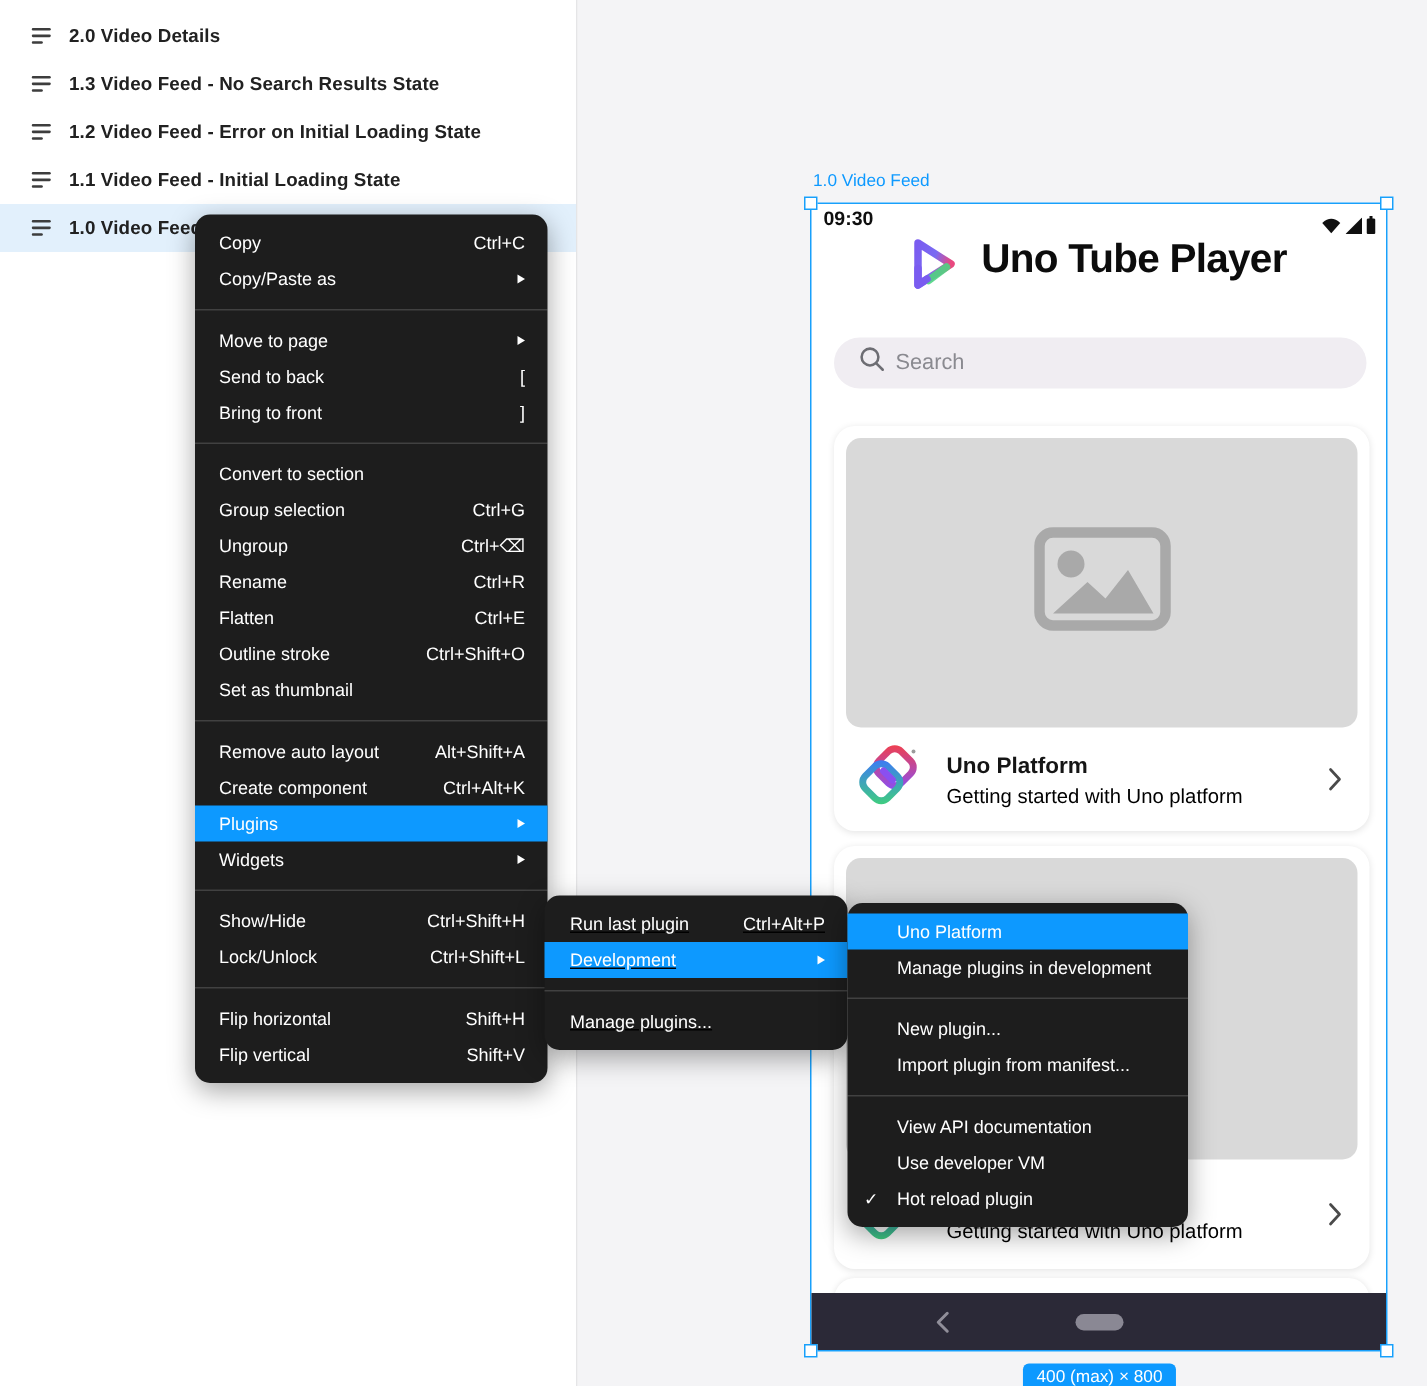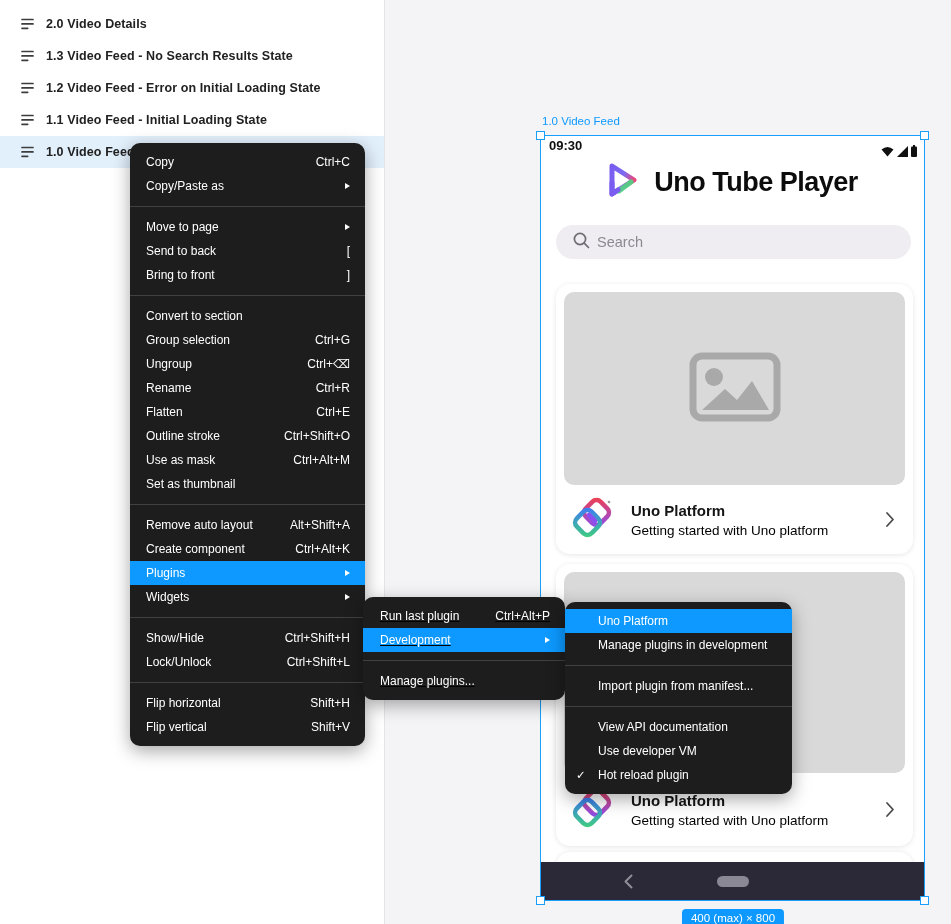--- a/index.html
+++ b/index.html
@@ -19,21 +19,21 @@
   .frame { position:absolute; left:540px; top:135px; width:385px; height:766px; background:#fff;
            border:1.5px solid #18a0fb; z-index:1; }
   .handle { position:absolute; width:9px; height:9px; background:#fff; border:1.5px solid #18a0fb; z-index:6; }
   .h-tl { left:-5px; top:-5px; } .h-tr { right:-5px; top:-5px; }
   .h-bl { left:-5px; bottom:-5px; } .h-br { right:-5px; bottom:-5px; }
 
   .status-time { position:absolute; left:8px; top:2px; font-size:13px; font-weight:bold; color:#0e0e0e; }
   .status-icons { position:absolute; right:7px; top:7px; display:flex; gap:3px; align-items:flex-end; }
 
   .app-header { position:absolute; left:0; right:0; top:21px; height:50px; display:flex;
-                align-items:center; justify-content:center; gap:15px; }
+                justify-content:center; gap:15px; }
   .app-title { font-size:27px; font-weight:bold; color:#0c0c0c; letter-spacing:-0.5px; }
 
   .searchbar { position:absolute; left:15px; top:89px; width:355px; height:34px; border-radius:17px;
                background:#f0edf2; display:flex; align-items:center; padding-left:16px; gap:6px; }
   .search-ph { color:#8a8a90; font-size:14.5px; }
 
   .card { position:absolute; left:15px; width:357px; background:#fff; border-radius:14px;
           box-shadow:0 1px 5px rgba(0,0,0,0.10); z-index:1; }
   #card1 { top:148px; height:270px; }
   #card2 { top:428px; height:282px; }
@@ -304,24 +304,20 @@
     </div>
     <div class="menu-item">
       <span>Flatten</span>
       <span class="sc">Ctrl+E</span>
     </div>
     <div class="menu-item">
       <span>Outline stroke</span>
       <span class="sc">Ctrl+Shift+O</span>
     </div>
     <div class="menu-item">
-      <span>Use as mask</span>
-      <span class="sc">Ctrl+Alt+M</span>
-    </div>
-    <div class="menu-item">
       <span>Set as thumbnail</span>
     </div>
     <div class="menu-sep"></div>
     <div class="menu-item">
       <span>Remove auto layout</span>
       <span class="sc">Alt+Shift+A</span>
     </div>
     <div class="menu-item">
       <span>Create component</span>
       <span class="sc">Ctrl+Alt+K</span>
@@ -369,20 +365,23 @@
   </div>
 <div class="menu" id="menu-dev">
     <div class="menu-item hl">
       <span>Uno Platform</span>
     </div>
     <div class="menu-item">
       <span>Manage plugins in development</span>
     </div>
     <div class="menu-sep"></div>
     <div class="menu-item">
+      <span>New plugin...</span>
+    </div>
+    <div class="menu-item">
       <span>Import plugin from manifest...</span>
     </div>
     <div class="menu-sep"></div>
     <div class="menu-item">
       <span>View API documentation</span>
     </div>
     <div class="menu-item">
       <span>Use developer VM</span>
     </div>
     <div class="menu-item">

